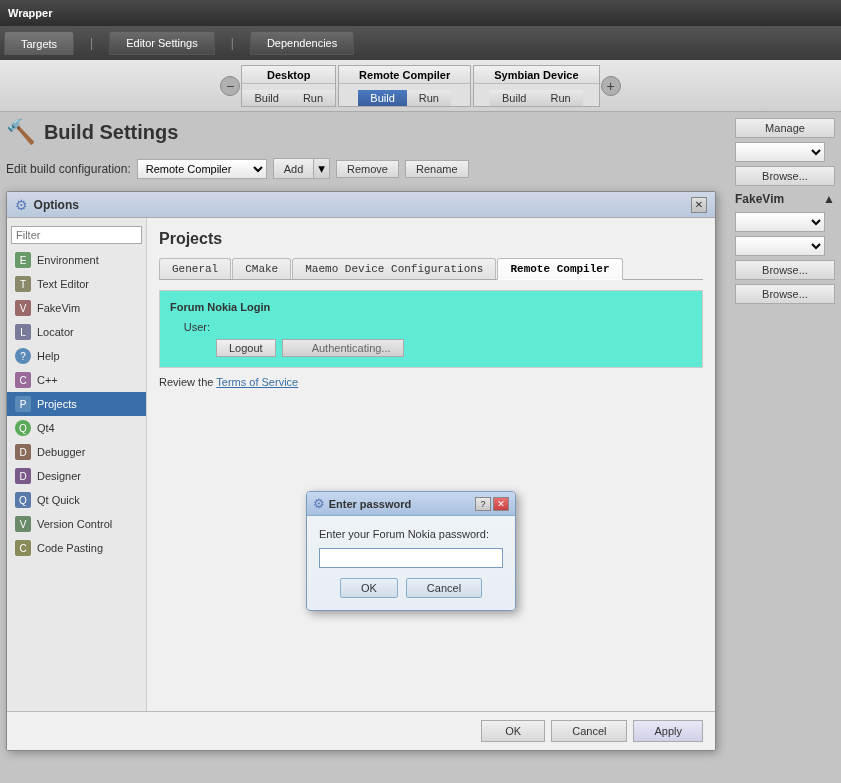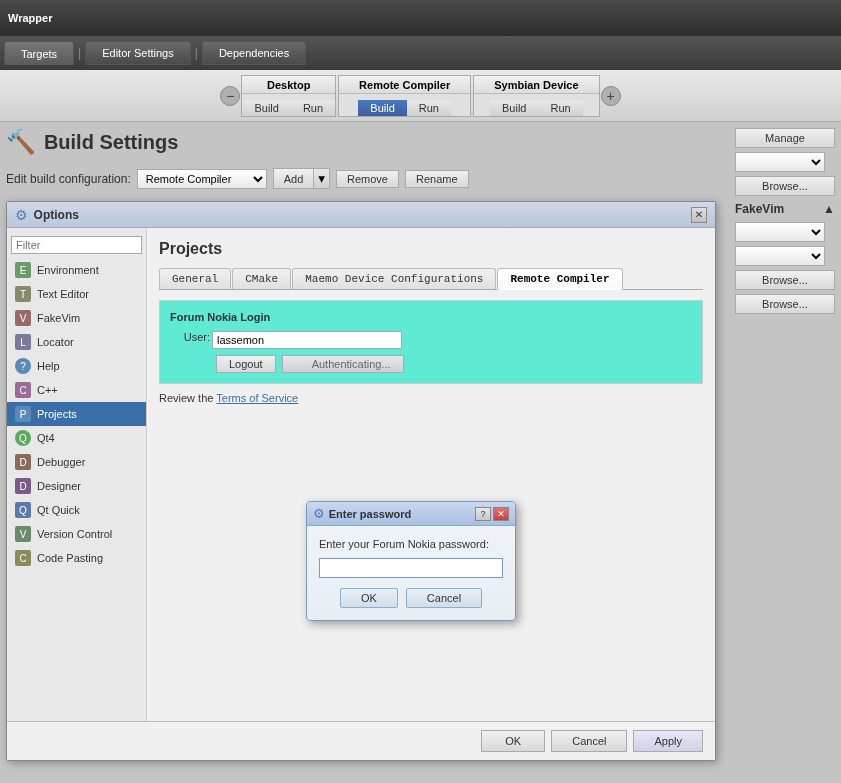--- a/index.html
+++ b/index.html
@@ -9,37 +9,37 @@
       background: #d4d0c8;
       width: 841px;
       height: 783px;
       overflow: hidden;
       position: relative;
     }
 
     
     .title-bar {
       background: linear-gradient(to bottom, #4a4a4a, #2d2d2d);
-      height: 36px;
+      height: 26px;
       display: flex;
       align-items: center;
       padding: 0 8px;
       color: #fff;
       font-size: 11px;
       font-weight: bold;
     }
 
     
     .top-nav {
       background: linear-gradient(to bottom, #555, #3a3a3a);
       height: 34px;
       display: flex;
       align-items: center;
       padding: 0 4px;
-      gap: 2px;
+      gap: 14px;
     }
     .top-nav-tab {
       background: linear-gradient(to bottom, #6a6a6a, #4a4a4a);
       color: #fff;
       border: 1px solid #555;
       padding: 4px 16px;
       font-size: 11px;
       cursor: pointer;
       height: 24px;
       display: flex;
@@ -694,21 +694,20 @@
               <div class="content-tab">General</div>
               <div class="content-tab">CMake</div>
               <div class="content-tab">Maemo Device Configurations</div>
               <div class="content-tab active">Remote Compiler</div>
             </div>
 
             <div class="nokia-login-box">
               <div class="nokia-login-title">Forum Nokia Login</div>
               <div class="form-row">
                 <span class="form-label">User:</span>
-                <input type="text" class="form-input" value="lassemon" style="">
               </div>
               <div class="form-btns">
                 <button class="form-btn">Logout</button>
                 <button class="form-btn authenticating">Authenticating...</button>
               </div>
             </div>
 
             <div class="tos-text">
               <span>Review the </span><a class="tos-link">Terms of Service</a>
             </div>

